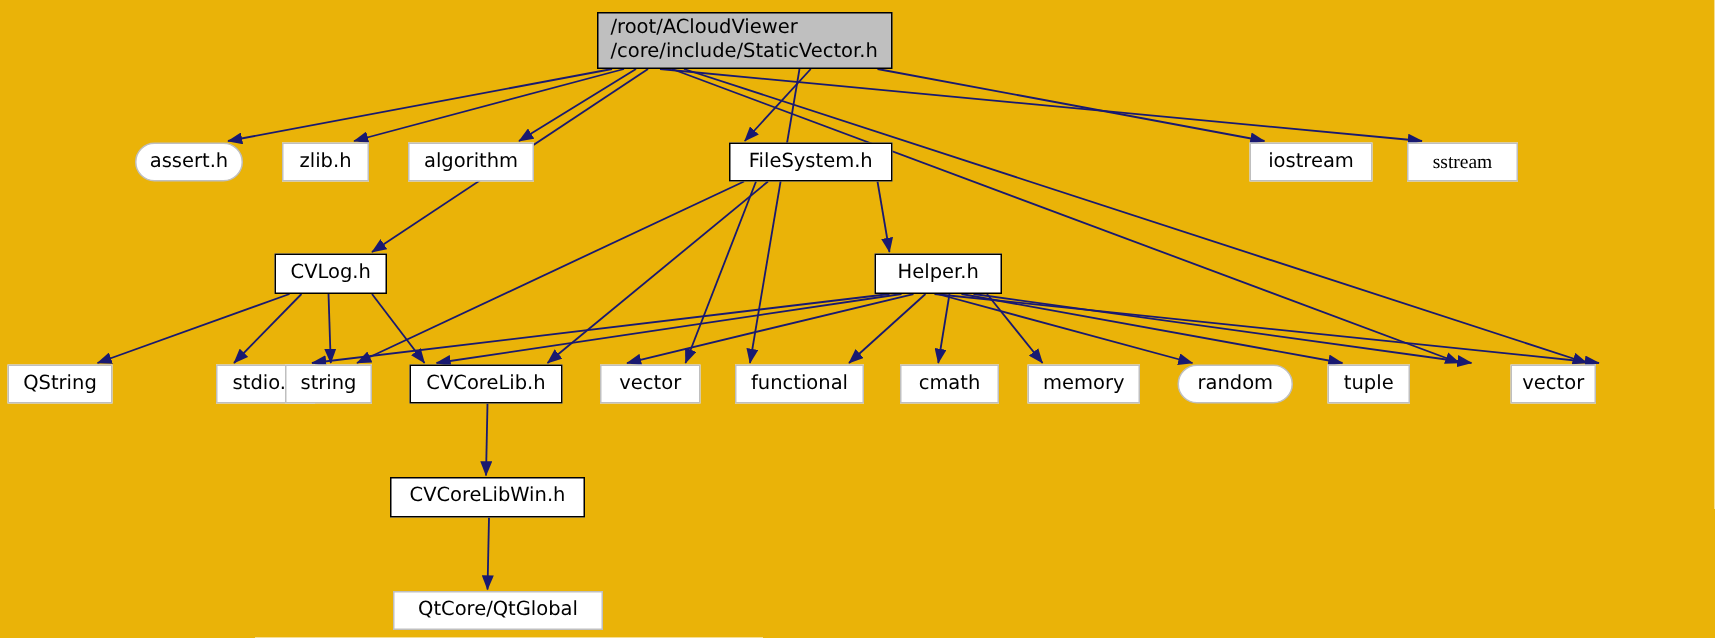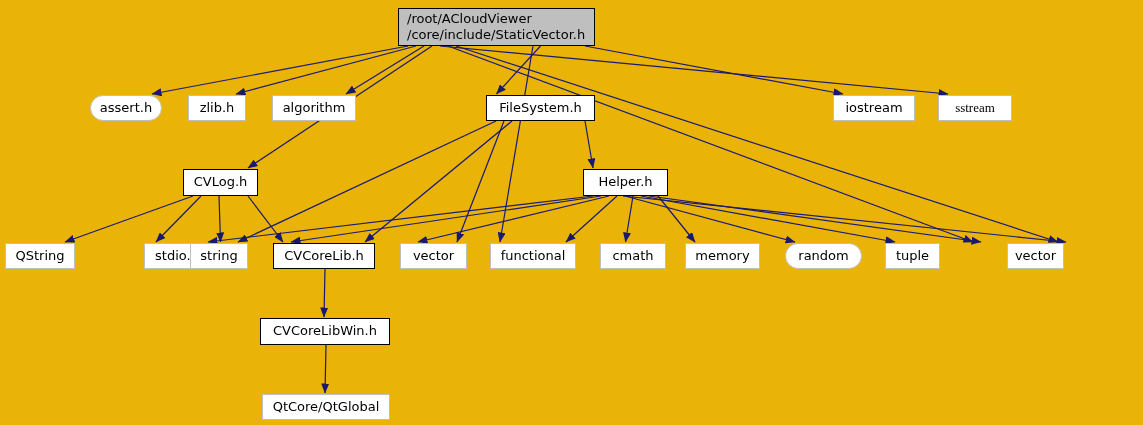--- a/index.html
+++ b/index.html
@@ -90,14 +90,14 @@
     <div class="node" style="left: 190px; top: 243px; width: 58px; height: 26px;">string</div>
     <div class="node linked" style="left: 273px; top: 243px; width: 102px; height: 26px;">CVCoreLib.h</div>
     <div class="node" style="left: 400px; top: 243px; width: 67px; height: 26px;">vector</div>
     <div class="node" style="left: 490px; top: 243px; width: 86px; height: 26px;">functional</div>
     <div class="node" style="left: 600px; top: 243px; width: 66px; height: 26px;">cmath</div>
     <div class="node" style="left: 685px; top: 243px; width: 75px; height: 26px;">memory</div>
     <div class="node" style="left: 785px; top: 243px; width: 77px; height: 26px; border-radius: 13px;">random</div>
     <div class="node" style="left: 885px; top: 243px; width: 55px; height: 26px;">tuple</div>
     <div class="node" style="left: 963px; top: 243px; width: 57px; height: 26px; margin-left: 44px;">vector</div>
     <div class="node linked" style="left: 260px; top: 318px; width: 130px; height: 27px;">CVCoreLibWin.h</div>
-    <div class="node" style="left: 262px; top: 394px; width: 128px; height: 26px;">QtCore/QtGlobal</div>
+    <div class="node" style="left: 262px; top: 394px; width: 140px; height: 26px;">QtCore/QtGlobal</div>
   </div>
 
 </body></html>

